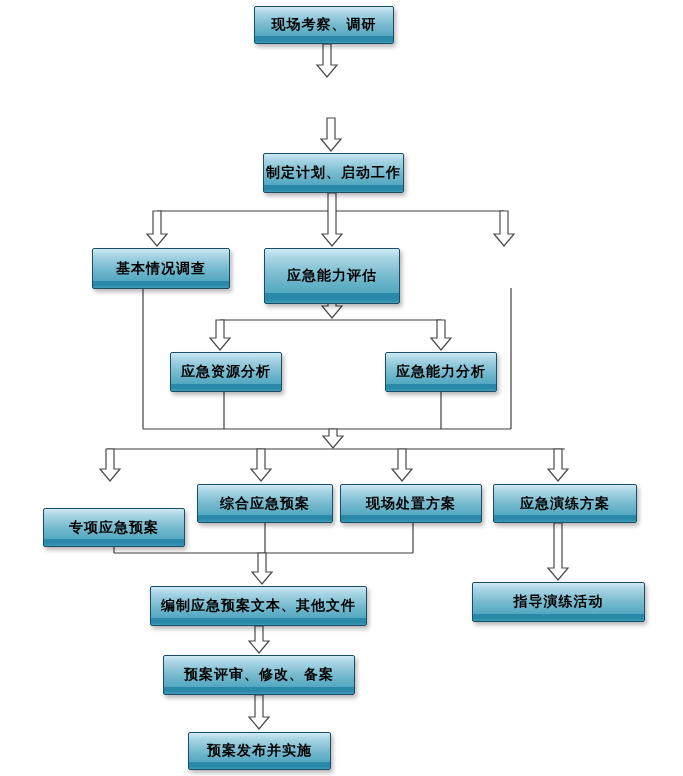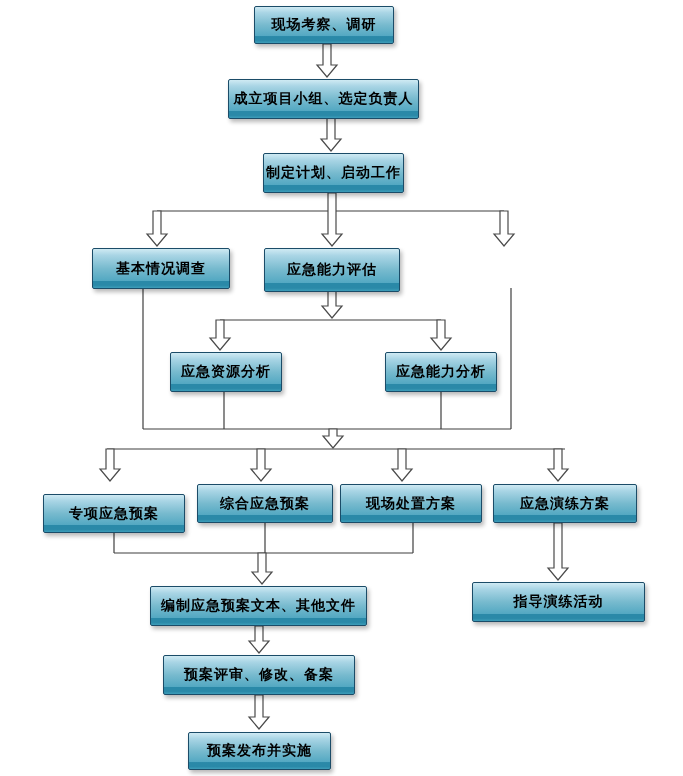--- a/index.html
+++ b/index.html
@@ -59,34 +59,33 @@
       <path d="M 398 449 L 398 469 L 392 469 L 402 481 L 412 469 L 406 469 L 406 449 Z" fill="#ffffff" stroke="#4a4a4a" stroke-width="1.2" stroke-linejoin="miter"></path>
       <path d="M 554 449 L 554 469 L 548 469 L 558 481 L 568 469 L 562 469 L 562 449 Z" fill="#ffffff" stroke="#4a4a4a" stroke-width="1.2" stroke-linejoin="miter"></path>
       <path d="M 554 523 L 554 568 L 548 568 L 558 580 L 568 568 L 562 568 L 562 523 Z" fill="#ffffff" stroke="#4a4a4a" stroke-width="1.2" stroke-linejoin="miter"></path>
       <path d="M 258 553 L 258 572 L 252 572 L 262 584 L 272 572 L 266 572 L 266 553 Z" fill="#ffffff" stroke="#4a4a4a" stroke-width="1.2" stroke-linejoin="miter"></path>
       <path d="M 255 626 L 255 641 L 249 641 L 259 653 L 269 641 L 263 641 L 263 626 Z" fill="#ffffff" stroke="#4a4a4a" stroke-width="1.2" stroke-linejoin="miter"></path>
       <path d="M 255 695 L 255 717 L 249 717 L 259 729 L 269 717 L 263 717 L 263 695 Z" fill="#ffffff" stroke="#4a4a4a" stroke-width="1.2" stroke-linejoin="miter"></path>
     </svg>
 
   <div class="node" style="left:254px;top:6px;width:140px;height:38px">现场考察、调研</div>
 
-  <div class="node" style="left:228px;top:79px;width:191px;height:40px">成立项目小组、选定负责人</div>
 
   <div class="node" style="left:263px;top:153px;width:141px;height:40px">制定计划、启动工作</div>
 
   <div class="node" style="left:92px;top:248px;width:138px;height:41px">基本情况调查</div>
 
-  <div class="node" style="left:264px;top:248px;width:136px;height:44px">应急能力评估</div>
+  <div class="node" style="left:264px;top:248px;width:136px;height:56px">应急能力评估</div>
 
 
   <div class="node" style="left:170px;top:352px;width:112px;height:40px;font-size:14px">应急资源分析</div>
 
   <div class="node" style="left:385px;top:352px;width:112px;height:40px;font-size:14px">应急能力分析</div>
 
-  <div class="node" style="left:43px;top:494px;width:142px;height:39px">专项应急预案</div>
+  <div class="node" style="left:43px;top:508px;width:142px;height:39px">专项应急预案</div>
 
   <div class="node" style="left:197px;top:484px;width:136px;height:39px">综合应急预案</div>
 
   <div class="node" style="left:340px;top:484px;width:142px;height:39px">现场处置方案</div>
 
   <div class="node" style="left:493px;top:484px;width:144px;height:39px">应急演练方案</div>
 
   <div class="node" style="left:150px;top:586px;width:217px;height:40px">编制应急预案文本、其他文件</div>
 
   <div class="node" style="left:472px;top:582px;width:173px;height:40px">指导演练活动</div>

